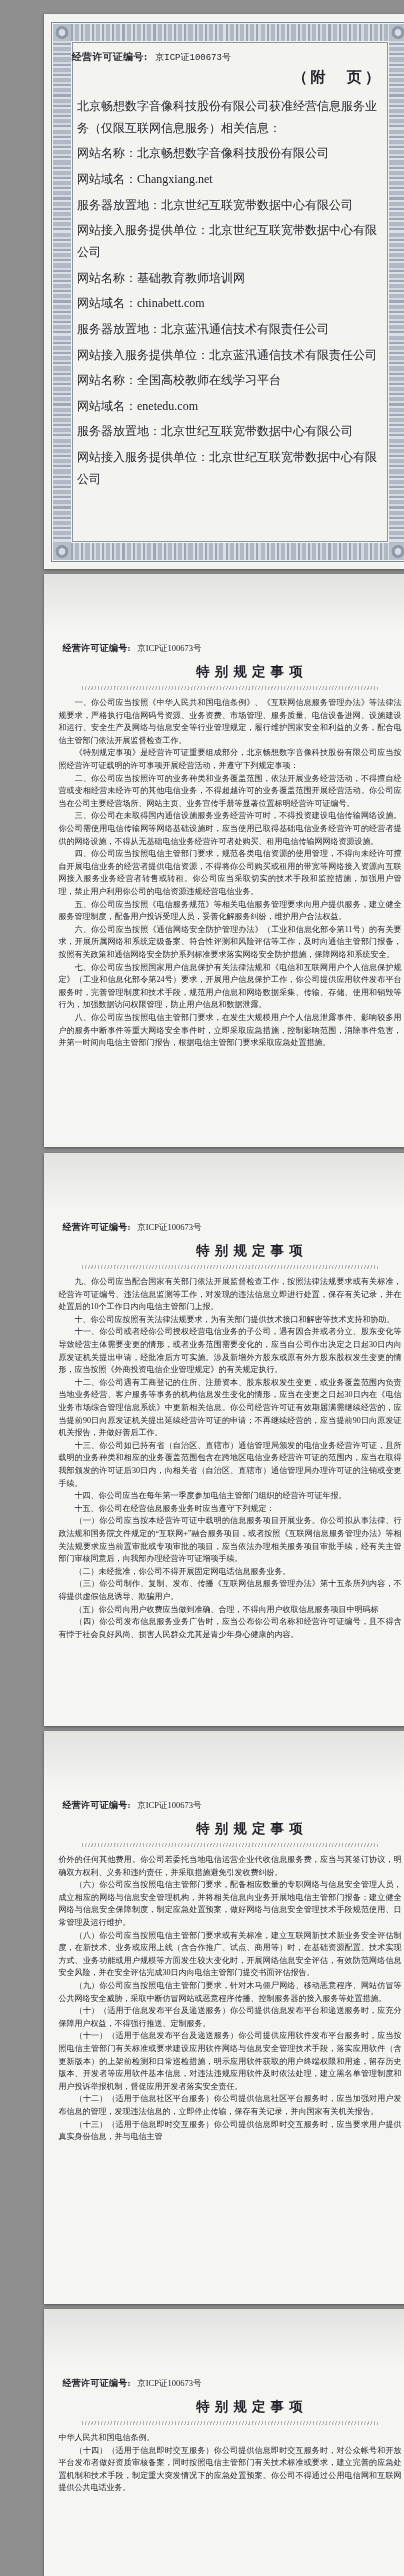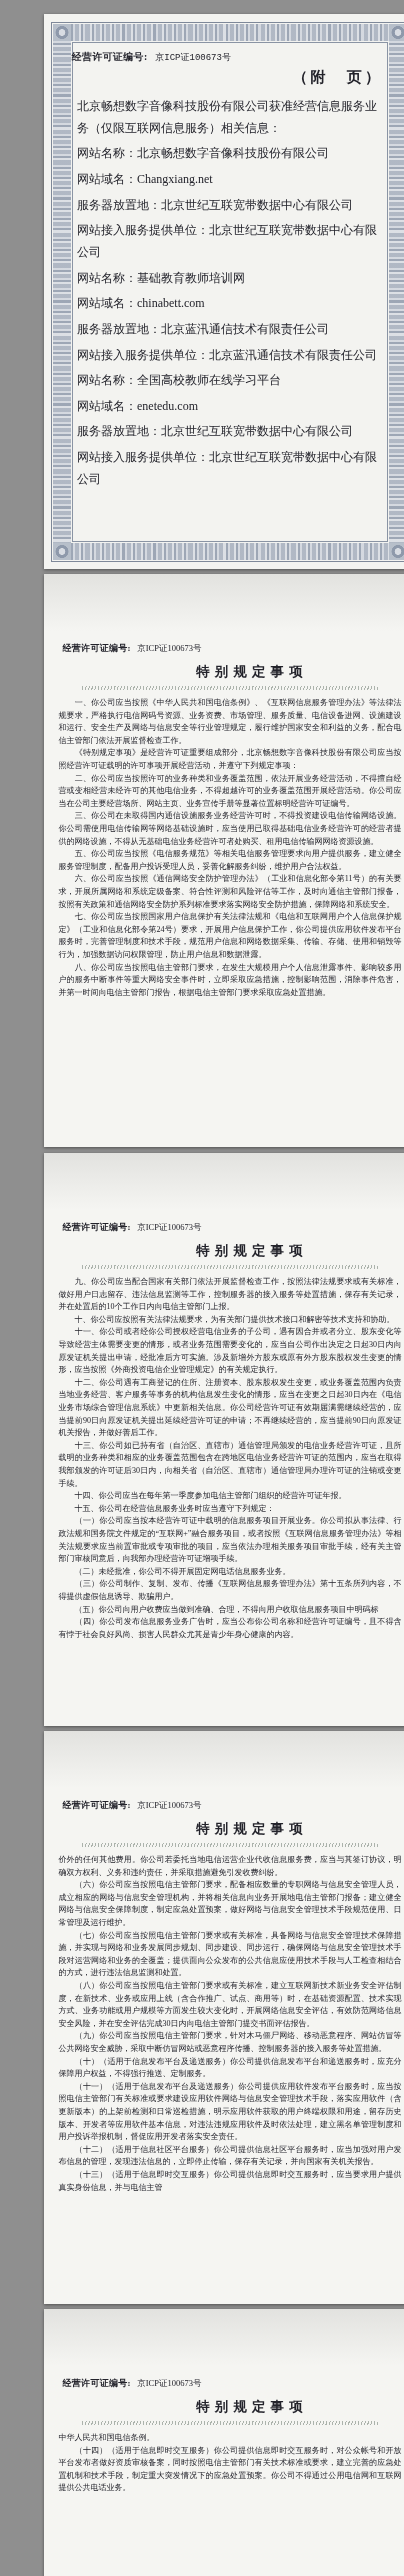--- a/index.html
+++ b/index.html
@@ -100,37 +100,38 @@
       <span class="lbl">经营许可证编号:</span>
       <span class="val">京ICP证100673号</span>
     </div>
     <h2 class="spec-title">特别规定事项</h2>
     <div class="wavy"></div>
     <div class="spec-body">
         <p class="spec-p">　　一、你公司应当按照《中华人民共和国电信条例》、《互联网信息服务管理办法》等法律法规要求，严格执行电信网码号资源、业务资费、市场管理、服务质量、电信设备进网、设施建设和运行、安全生产及网络与信息安全等行业管理规定，履行维护国家安全和利益的义务，配合电信主管部门依法开展监督检查工作。</p>
         <p class="spec-p">　　《特别规定事项》是经营许可证重要组成部分，北京畅想数字音像科技股份有限公司应当按照经营许可证载明的许可事项开展经营活动，并遵守下列规定事项：</p>
         <p class="spec-p">　　二、你公司应当按照许可的业务种类和业务覆盖范围，依法开展业务经营活动，不得擅自经营或变相经营未经许可的其他电信业务，不得超越许可的业务覆盖范围开展经营活动。你公司应当在公司主要经营场所、网站主页、业务宣传手册等显著位置标明经营许可证编号。</p>
         <p class="spec-p">　　三、你公司在未取得国内通信设施服务业务经营许可时，不得投资建设电信传输网络设施。你公司需使用电信传输网等网络基础设施时，应当使用已取得基础电信业务经营许可的经营者提供的网络设施，不得从无基础电信业务经营许可者处购买、租用电信传输网网络资源设施。</p>
+        <p class="spec-p">　　四、你公司应当按照电信主管部门要求，规范各类电信资源的使用管理，不得向未经许可擅自开展电信业务的经营者提供电信资源，不得将你公司购买或租用的带宽等网络接入资源向互联网接入服务业务经营者转售或转租。你公司应当采取切实的技术手段和监控措施，加强用户管理，禁止用户利用你公司的电信资源违规经营电信业务。</p>
         <p class="spec-p">　　五、你公司应当按照《电信服务规范》等相关电信服务管理要求向用户提供服务，建立健全服务管理制度，配备用户投诉受理人员，妥善化解服务纠纷，维护用户合法权益。</p>
         <p class="spec-p">　　六、你公司应当按照《通信网络安全防护管理办法》（工业和信息化部令第11号）的有关要求，开展所属网络和系统定级备案、符合性评测和风险评估等工作，及时向通信主管部门报备，按照有关政策和通信网络安全防护系列标准要求落实网络安全防护措施，保障网络和系统安全。</p>
         <p class="spec-p">　　七、你公司应当按照国家用户信息保护有关法律法规和《电信和互联网用户个人信息保护规定》（工业和信息化部令第24号）要求，开展用户信息保护工作，你公司提供应用软件发布平台服务时，完善管理制度和技术手段，规范用户信息和网络数据采集、传输、存储、使用和销毁等行为，加强数据访问权限管理，防止用户信息和数据泄露。</p>
         <p class="spec-p">　　八、你公司应当按照电信主管部门要求，在发生大规模用户个人信息泄露事件、影响较多用户的服务中断事件等重大网络安全事件时，立即采取应急措施，控制影响范围，消除事件危害，并第一时间向电信主管部门报告，根据电信主管部门要求采取应急处置措施。</p>
       </div>
     <div class="pageno">1/4</div>
   </section>
 
   <section class="page spec p3">
     <div class="spec-head">
       <span class="lbl">经营许可证编号:</span>
       <span class="val">京ICP证100673号</span>
     </div>
     <h2 class="spec-title">特别规定事项</h2>
     <div class="wavy"></div>
     <div class="spec-body">
-        <p class="spec-p">　　九、你公司应当配合国家有关部门依法开展监督检查工作，按照法律法规要求或有关标准，做好用户日志留存、违法信息监测等工作，控制服务器的接入服务等处置措施，保存有关记录，并在处置后的10个工作日内向电信主管部门上报。</p>
+        <p class="spec-p">　　九、你公司应当配合国家有关部门依法开展监督检查工作，按照法律法规要求或有关标准，经营许可证编号、违法信息监测等工作，对发现的违法信息立即进行处置，保存有关记录，并在处置后的10个工作日内向电信主管部门上报。</p>
         <p class="spec-p">　　十、你公司应按照有关法律法规要求，为有关部门提供技术接口和解密等技术支持和协助。</p>
         <p class="spec-p">　　十一、你公司或者经你公司授权经营电信业务的子公司，遇有因合并或者分立、股东变化等导致经营主体需要变更的情形，或者业务范围需要变化的，应当自公司作出决定之日起30日内向原发证机关提出申请，经批准后方可实施。涉及新增外方股东或原有外方股东股权发生变更的情形，应当按照《外商投资电信企业管理规定》的有关规定执行。</p>
         <p class="spec-p">　　十二、你公司遇有工商登记的住所、注册资本、股东股权发生变更，或业务覆盖范围内负责当地业务经营、客户服务等事务的机构信息发生变化的情形，应当在变更之日起30日内在《电信业务市场综合管理信息系统》中更新相关信息。你公司经营许可证有效期届满需继续经营的，应当提前90日向原发证机关提出延续经营许可证的申请；不再继续经营的，应当提前90日向原发证机关报告，并做好善后工作。</p>
         <p class="spec-p">　　十三、你公司如已持有省（自治区、直辖市）通信管理局颁发的电信业务经营许可证，且所载明的业务种类和相应的业务覆盖范围包含在跨地区电信业务经营许可证的范围内，应当在取得我部颁发的许可证后30日内，向相关省（自治区、直辖市）通信管理局办理许可证的注销或变更手续。</p>
         <p class="spec-p">　　十四、你公司应当在每年第一季度参加电信主管部门组织的经营许可证年报。</p>
         <p class="spec-p">　　十五、你公司在经营信息服务业务时应当遵守下列规定：</p>
         <p class="spec-p">　　（一）你公司应当按本经营许可证中载明的信息服务项目开展业务。你公司拟从事法律、行政法规和国务院文件规定的“互联网+”融合服务项目，或者按照《互联网信息服务管理办法》等相关法规要求应当前置审批或专项审批的项目，应当依法办理相关服务项目审批手续，经有关主管部门审核同意后，向我部办理经营许可证增项手续。</p>
         <p class="spec-p">　　（二）未经批准，你公司不得开展固定网电话信息服务业务。</p>
         <p class="spec-p">　　（三）你公司制作、复制、发布、传播《互联网信息服务管理办法》第十五条所列内容，不得提供虚假信息诱导、欺骗用户。</p>
         <p class="spec-p">　　（五）你公司向用户收费应当做到准确、合理，不得向用户收取信息服务项目中明码标</p>
@@ -142,21 +143,20 @@
   <section class="page spec p4">
     <div class="spec-head">
       <span class="lbl">经营许可证编号:</span>
       <span class="val">京ICP证100673号</span>
     </div>
     <h2 class="spec-title">特别规定事项</h2>
     <div class="wavy"></div>
     <div class="spec-body">
         <p class="spec-p">价外的任何其他费用。你公司若委托当地电信运营企业代收信息服务费，应当与其签订协议，明确双方权利、义务和违约责任，并采取措施避免引发收费纠纷。</p>
         <p class="spec-p">　　（六）你公司应当按照电信主管部门要求，配备相应数量的专职网络与信息安全管理人员，成立相应的网络与信息安全管理机构，并将相关信息向业务开展地电信主管部门报备；建立健全网络与信息安全保障制度，制定应急处置预案，做好网络与信息安全管理技术手段规范使用、日常管理及运行维护。</p>
-        <p class="spec-p">　　（七）你公司应当按照电信主管部门要求或有关标准，具备网络与信息安全管理技术保障措施，并实现与网络和业务发展同步规划、同步建设、同步运行，确保网络与信息安全管理技术手段对运营网络和业务的全覆盖；提供面向公众发布的公共信息应使用技术手段与人工检查相结合的方式，进行违法信息监测和处置。</p>
         <p class="spec-p">　　（八）你公司应当按照电信主管部门要求或有关标准，建立互联网新技术新业务安全评估制度，在新技术、业务或应用上线（含合作推广、试点、商用等）时，在基础资源配置、技术实现方式、业务功能或用户规模等方面发生较大变化时，开展网络信息安全评估，有效防范网络信息安全风险，并在安全评估完成30日内向电信主管部门提交书面评估报告。</p>
         <p class="spec-p">　　（九）你公司应当按照电信主管部门要求，针对木马僵尸网络、移动恶意程序、网站仿冒等公共网络安全威胁，采取中断仿冒网站或恶意程序传播、控制服务器的接入服务等处置措施。</p>
         <p class="spec-p">　　（十）（适用于信息发布平台及递送服务）你公司提供信息发布平台和递送服务时，应充分保障用户权益，不得强行推送、定制服务。</p>
         <p class="spec-p">　　（十一）（适用于信息发布平台及递送服务）你公司提供应用软件发布平台服务时，应当按照电信主管部门有关标准或要求建设应用软件网络与信息安全管理技术手段，落实应用软件（含更新版本）的上架前检测和日常巡检措施，明示应用软件获取的用户终端权限和用途，留存历史版本、开发者等应用软件基本信息，对违法违规应用软件及时依法处理，建立黑名单管理制度和用户投诉举报机制，督促应用开发者落实安全责任。</p>
         <p class="spec-p">　　（十二）（适用于信息社区平台服务）你公司提供信息社区平台服务时，应当加强对用户发布信息的管理，发现违法信息的，立即停止传输，保存有关记录，并向国家有关机关报告。</p>
         <p class="spec-p">　　（十三）（适用于信息即时交互服务）你公司提供信息即时交互服务时，应当要求用户提供真实身份信息，并与电信主管</p>
       </div>
     <div class="pageno">3/4</div>
   </section>
 

